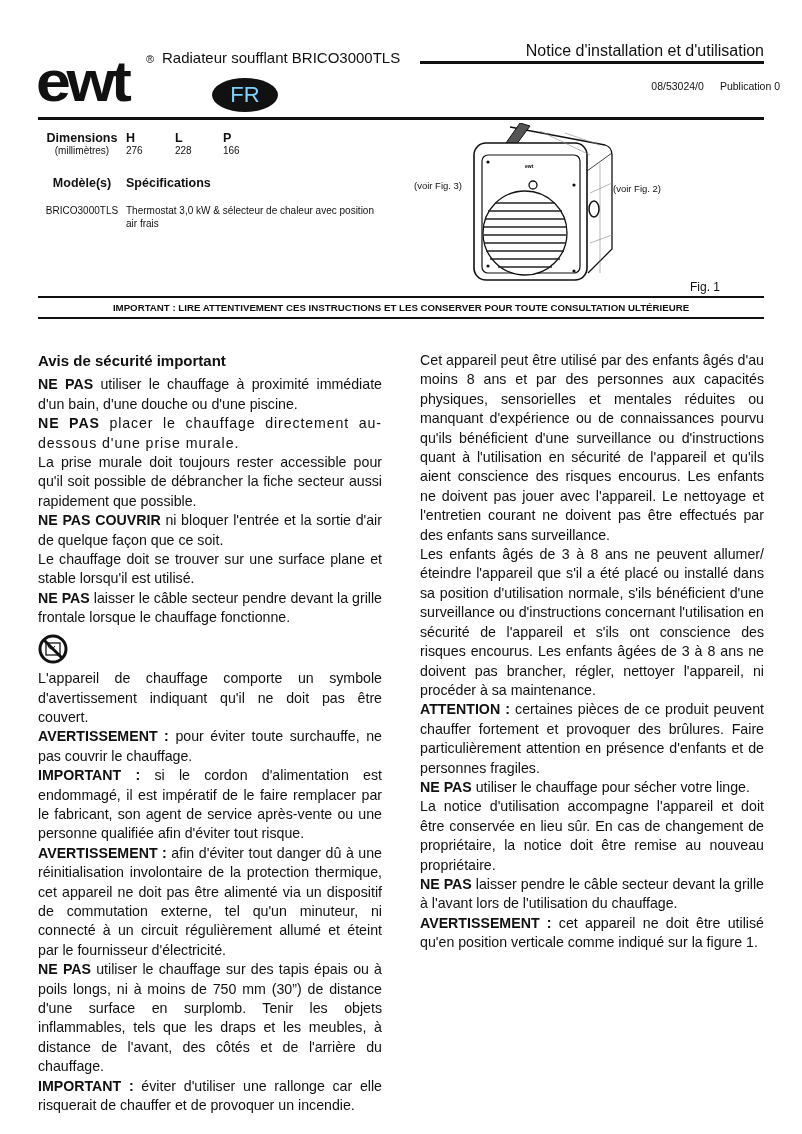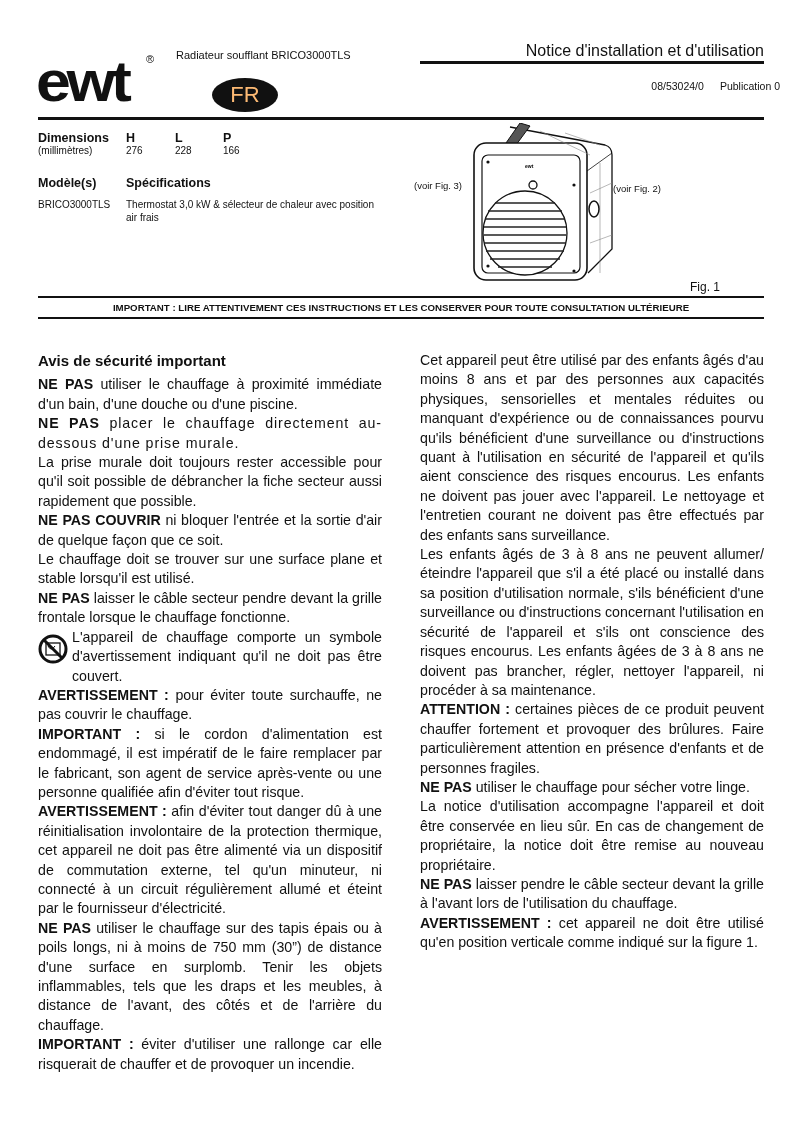--- a/index.html
+++ b/index.html
@@ -7,52 +7,52 @@
       width: 802px; height: 1134px; background: #ffffff; position: relative;
       font-family: "Liberation Sans", sans-serif; color: #111; overflow: hidden;
     }
     .abs { position: absolute; }
     .logo {
       left: 36px; top: 52px; font-family: "Liberation Sans", sans-serif;
       font-weight: 900; font-size: 58px; letter-spacing: -4px; line-height: 1;
       transform: scaleX(1.08); transform-origin: left;
     }
     .reg { left: 146px; top: 53px; font-size: 11px; }
-    .prod-title { left: 176px; top: 49px; font-size: 11px; }
+    .prod-title { left: 162px; top: 49px; font-size: 15px; }
     .title-rule { left: 420px; top: 61px; width: 344px; height: 3px; background: #111; }
     .notice-title { right: 38px; top: 42px; font-size: 16px; }
     .fr-badge {
       left: 212px; top: 78px; width: 66px; height: 34px; border-radius: 50%;
-      background: #111; color: #fdba74; font-size: 22px; text-align: center; line-height: 34px;
+      background: #111; color: #7dd3fc; font-size: 22px; text-align: center; line-height: 34px;
     }
     .pub { right: 22px; top: 80px; font-size: 10.5px; }
     .pub span { margin-left: 16px; }
     .rule-thick { left: 38px; width: 726px; height: 3px; background: #111; }
     .spec-block { left: 38px; top: 131px; font-size: 10px; }
     .spec-h { font-weight: bold; font-size: 12.5px; }
     .dim-row { display: flex; }
-    .c1 { width: 88px; } .c2 { width: 49px; } .c3 { width: 48px; }
+    .c1 { width: 88px; text-align: center; } .c2 { width: 49px; } .c3 { width: 48px; }
     .model-row { display: flex; margin-top: 20px; }
-    .model-row2 { display: flex; margin-top: 8px; line-height: 13px; }
+    .model-row2 { display: flex; margin-top: 14px; line-height: 13px; }
     .spec-text { width: 248px; text-align: justify; }
     .figure { left: 470px; top: 123px; width: 150px; height: 160px; }
     .fig-label { font-size: 9.5px; }
     .fig-num { left: 690px; top: 280px; font-size: 12px; font-weight: normal; }
     .rule-thin { left: 38px; width: 726px; height: 1.5px; background: #111; }
     .important-banner {
       left: 38px; top: 302px; width: 726px; text-align: center;
       font-size: 9.7px; font-weight: bold;
     }
     .col { top: 326px; width: 344px; font-size: 14.2px; line-height: 19.4px; margin-top: 25px; }
     .col p { margin: 0; text-align: justify; }
     .col b { font-weight: bold; }
     .col-left { left: 38px; }
     .col-right { left: 420px; }
     .sec-title { font-weight: bold; font-size: 15px; margin-bottom: 5px !important; }
-    .sym-para { display: flex; }
+    .sym-para { display: flex; flex-direction: column; }
     .sym-icon { width: 34px; flex: none; padding-top: 6px; }
     .sym-text { flex: 1; }
   </style>
 </head>
 <body>
 
 <div class="abs logo">ewt</div>
 <div class="abs reg">®</div>
 <div class="abs prod-title">Radiateur soufflant BRICO3000TLS</div>
 <div class="abs title-rule"></div>

